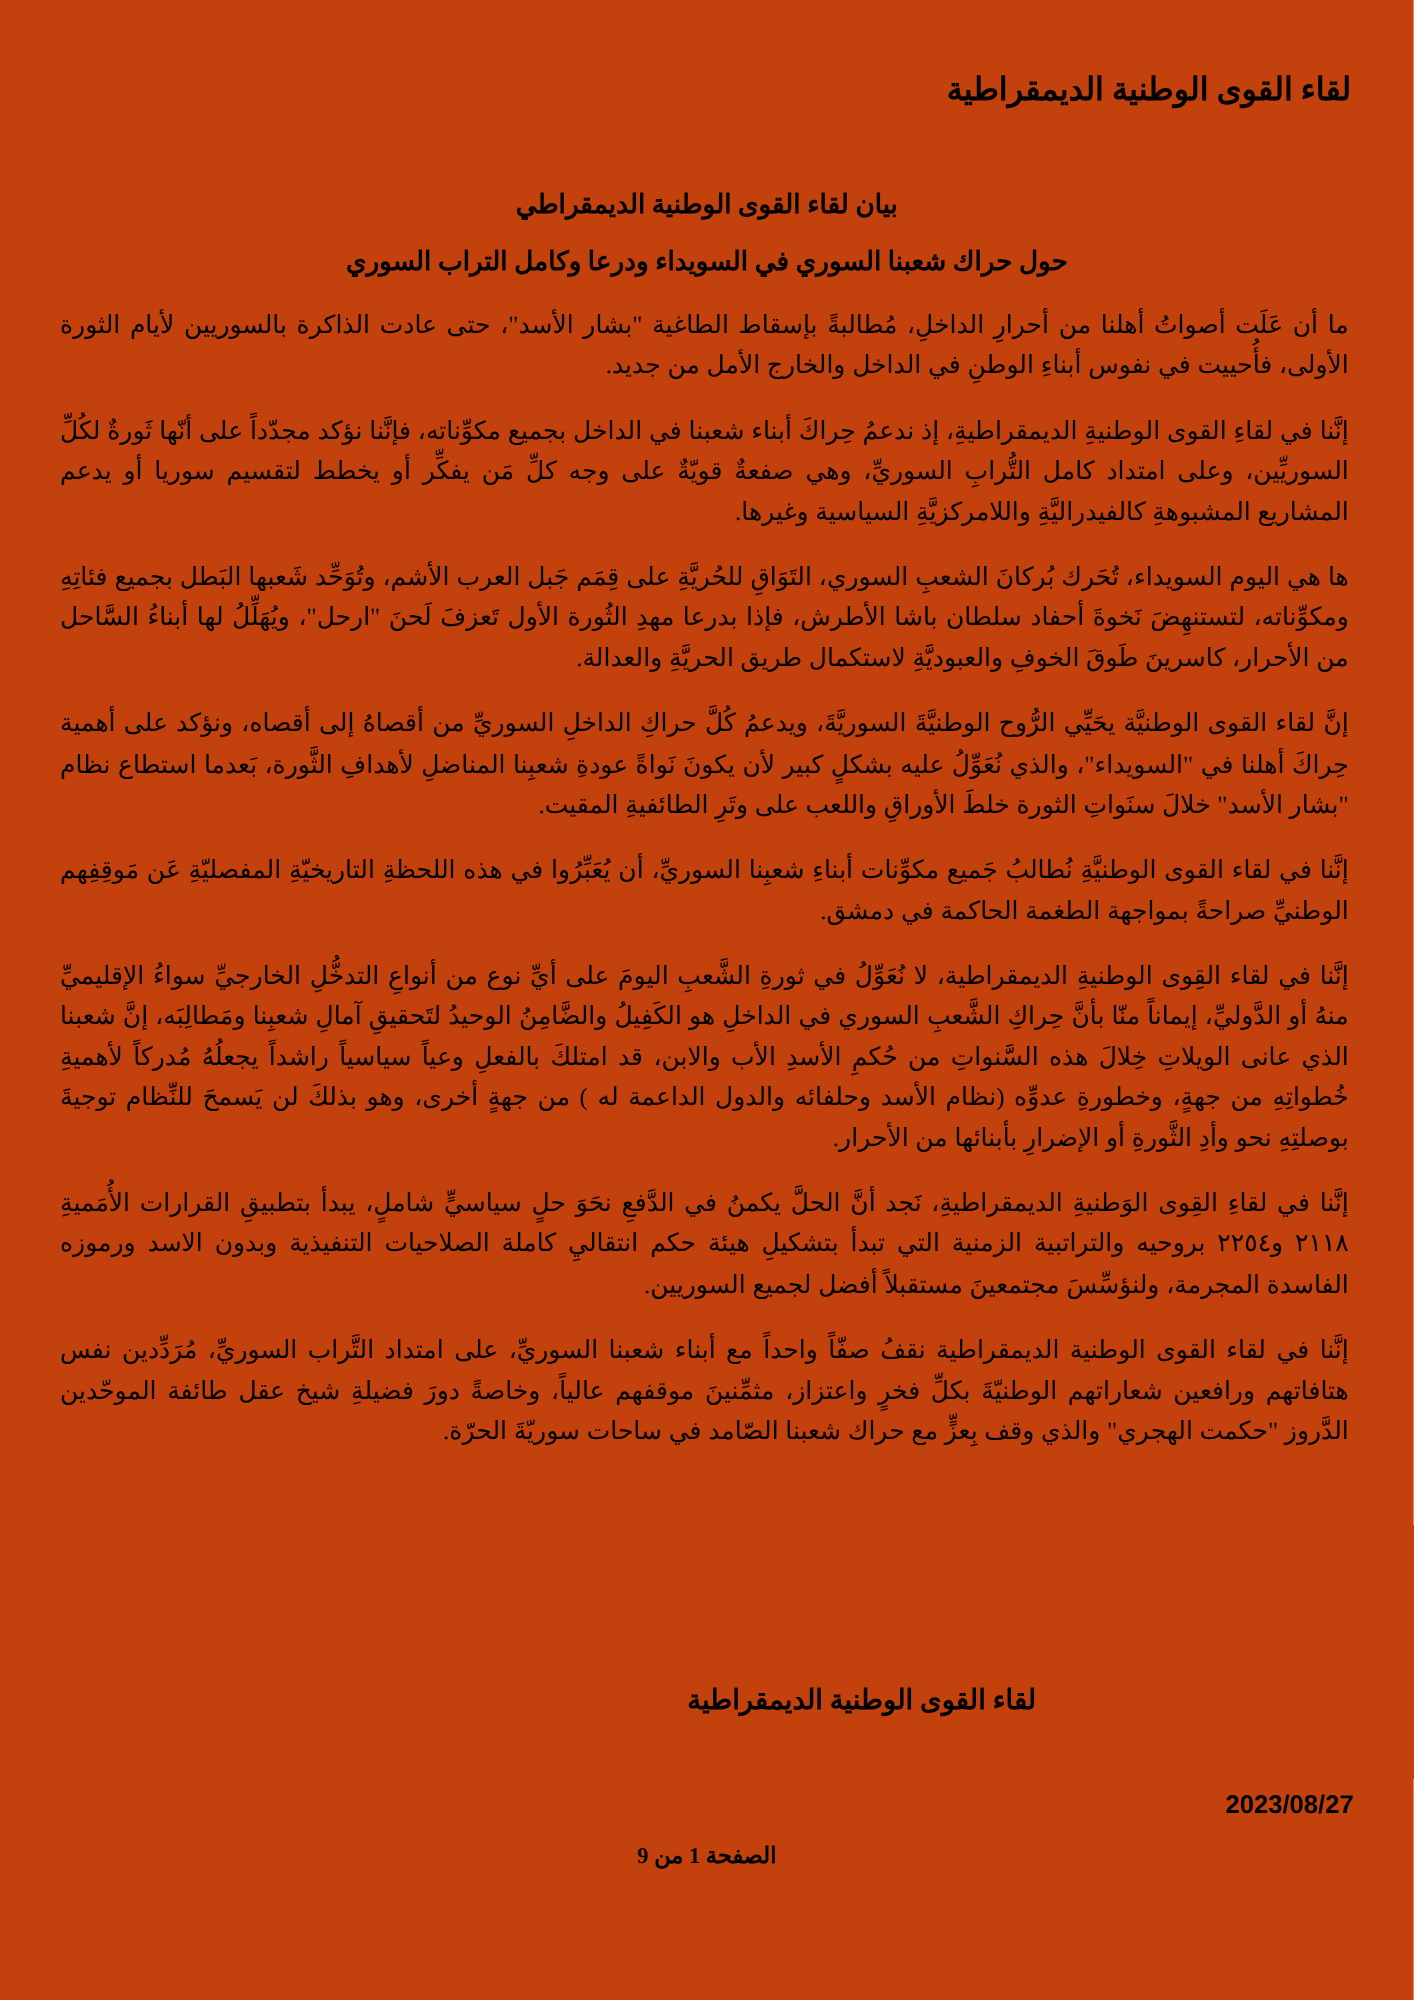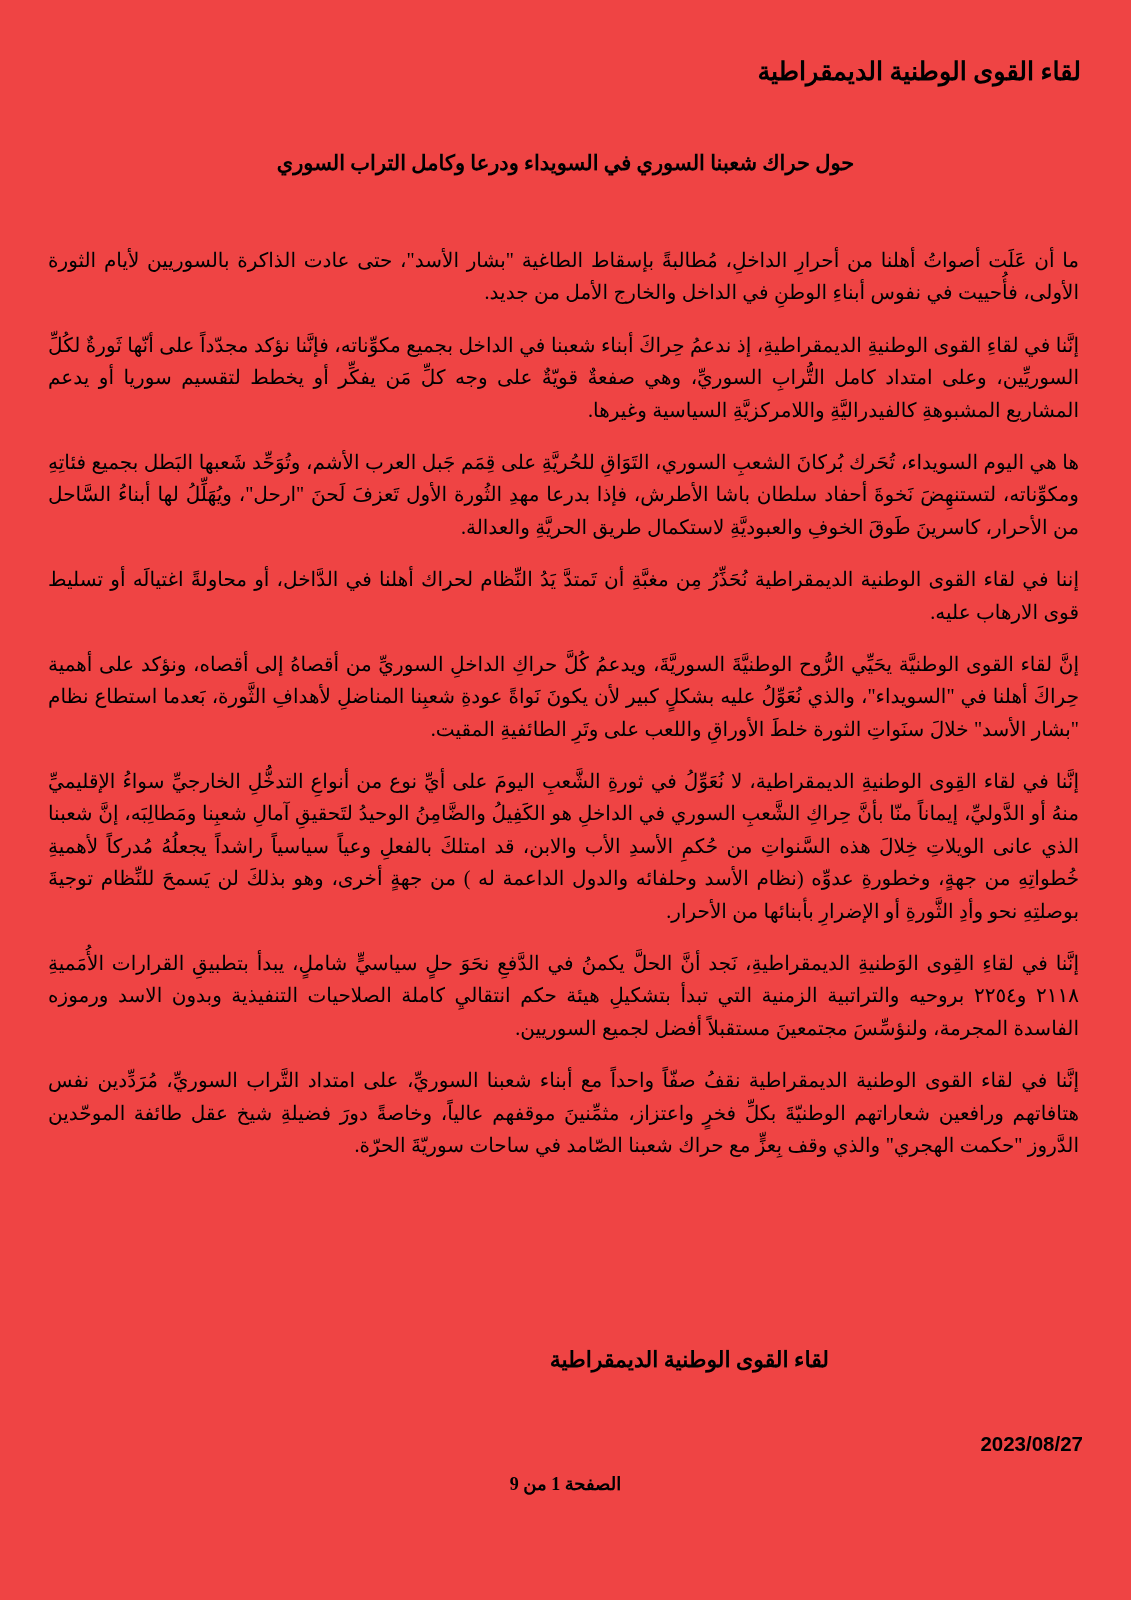--- a/index.html
+++ b/index.html
@@ -10,21 +10,21 @@
   }
   body {
     font-family: "Liberation Serif", "DejaVu Serif", serif;
     color: #000000;
   }
   .page {
     position: relative;
     width: 1131px;
     height: 1600px;
     margin: 0 auto;
-    background: #ef4444;
+    background: #c2410c;
     box-sizing: border-box;
     overflow: hidden;
     padding-left: 29px;
   }
 
   
   .doc-header {
     position: absolute;
     top: 56px;
     left: 50px;
@@ -154,29 +154,30 @@
 
 <div class="page">
 
   <div class="doc-header">
     <div class="header-row">
       <span class="header-text">لقاء القوى الوطنية الديمقراطية</span>
     </div>
   </div>
 
   <div class="title-block">
+    <p class="title-main">بيان لقاء القوى الوطنية الديمقراطي</p>
     <p class="title-sub">حول حراك شعبنا السوري في السويداء ودرعا وكامل التراب السوري</p>
   </div>
 
   <div class="body-block">
     <p class="para">ما أن عَلَت أصواتُ أهلنا من أحرارِ الداخلِ، مُطالبةً بإسقاط الطاغية "بشار الأسد"، حتى عادت الذاكرة بالسوريين لأيام الثورة الأولى، فأُحييت في نفوس أبناءِ الوطنِ في الداخل والخارج الأمل من جديد.</p>
     <p class="para">إنَّنا في لقاءِ القوى الوطنيةِ الديمقراطيةِ، إذ ندعمُ حِراكَ أبناء شعبنا في الداخل بجميع مكوِّناته، فإنَّنا نؤكد مجدّداً على أنّها ثَورةٌ لكُلِّ السوريِّين، وعلى امتداد كامل التُّرابِ السوريِّ، وهي صفعةٌ قويّةٌ على وجه كلِّ مَن يفكِّر أو يخطط لتقسيم سوريا أو يدعم المشاريع المشبوهةِ كالفيدراليَّةِ واللامركزيَّةِ السياسية وغيرها.</p>
     <p class="para">ها هي اليوم السويداء، تُحَرك بُركانَ الشعبِ السوري، التَوَاقِ للحُريَّةِ على قِمَم جَبل العرب الأشم، وتُوَحِّد شَعبها البَطل بجميع فئاتِهِ ومكوِّناته، لتستنهِضَ نَخوةَ أحفاد سلطان باشا الأطرش، فإذا بدرعا مهدِ الثُورة الأول تَعزفَ لَحنَ "ارحل"، ويُهَلِّلُ لها أبناءُ السَّاحل من الأحرار، كاسرينَ طَوقَ الخوفِ والعبوديَّةِ لاستكمال طريق الحريَّةِ والعدالة.</p>
-    <p class="para">إننا في لقاء القوى الوطنية الديمقراطية نُحَذِّرُ مِن مغبَّةِ أن تَمتدَّ يَدُ النِّظام لحراك أهلنا في الدَّاخل، أو محاولةً اغتيالَه أو تسليط قوى الارهاب عليه.</p>
     <p class="para">إنَّ لقاء القوى الوطنيَّة يحَيِّي الرُّوح الوطنيَّةَ السوريَّةَ، ويدعمُ كُلَّ حراكِ الداخلِ السوريِّ من أقصاهُ إلى أقصاه، ونؤكد على أهمية حِراكَ أهلنا في "السويداء"، والذي نُعَوِّلُ عليه بشكلٍ كبير لأن يكونَ نَواةً عودةِ شعبِنا المناضلِ لأهدافِ الثَّورة، بَعدما استطاع نظام "بشار الأسد" خلالَ سنَواتِ الثورة خلطَ الأوراقِ واللعب على وتَرِ الطائفيةِ المقيت.</p>
+    <p class="para">إنَّنا في لقاء القوى الوطنيَّةِ نُطالبُ جَميع مكوِّنات أبناءِ شعبِنا السوريِّ، أن يُعَبِّرُوا في هذه اللحظةِ التاريخيّةِ المفصليّةِ عَن مَوقِفِهم الوطنيِّ صراحةً بمواجهة الطغمة الحاكمة في دمشق.</p>
     <p class="para">إنَّنا في لقاء القِوى الوطنيةِ الديمقراطية، لا نُعَوِّلُ في ثورةِ الشَّعبِ اليومَ على أيِّ نوع من أنواعِ التدخُّلِ الخارجيِّ سواءُ الإقليميِّ منهُ أو الدَّوليِّ، إيماناً منّا بأنَّ حِراكِ الشَّعبِ السوري في الداخلِ هو الكَفِيلُ والضَّامِنُ الوحيدُ لتَحقيقِ آمالِ شعبِنا ومَطالِبَه، إنَّ شعبنا الذي عانى الويلاتِ خِلالَ هذه السَّنواتِ من حُكمِ الأسدِ الأب والابن، قد امتلكَ بالفعلِ وعياً سياسياً راشداً يجعلُهُ مُدركاً لأهميةِ خُطواتِهِ من جهةٍ، وخطورةِ عدوِّه (نظام الأسد وحلفائه والدول الداعمة له ) من جهةٍ أخرى، وهو بذلكَ لن يَسمحَ للنِّظام توجيةَ بوصلتِهِ نحو وأدِ الثَّورةِ أو الإضرارِ بأبنائها من الأحرار.</p>
     <p class="para">إنَّنا في لقاءِ القِوى الوَطنيةِ الديمقراطيةِ، نَجد أنَّ الحلَّ يكمنُ في الدَّفعِ نحَوَ حلٍ سياسيٍّ شاملٍ، يبدأ بتطبيقِ القرارات الأُمَميةِ ٢١١٨ و٢٢٥٤ بروحيه والتراتبية الزمنية التي تبدأ بتشكيلِ هيئة حكم انتقاليِ كاملة الصلاحيات التنفيذية وبدون الاسد ورموزه الفاسدة المجرمة، ولنؤسِّسَ مجتمعينَ مستقبلاً أفضل لجميع السوريين.</p>
     <p class="para">إنَّنا في لقاء القوى الوطنية الديمقراطية نقفُ صفّاً واحداً مع أبناء شعبنا السوريِّ، على امتداد التَّراب السوريِّ، مُرَدِّدين نفس هتافاتهم ورافعين شعاراتهم الوطنيّةَ بكلِّ فخرٍ واعتزاز، مثمِّنينَ موقفهم عالياً، وخاصةً دورَ فضيلةِ شيخ عقل طائفة الموحّدين الدَّروز "حكمت الهجري" والذي وقف بِعزٍّ مع حراك شعبنا الصّامد في ساحات سوريّةَ الحرّة.</p>
   </div>
 
   <div class="signature">
     <div class="sig-row">
       <span class="signature-text">لقاء القوى الوطنية الديمقراطية</span>
     </div>
   </div>

